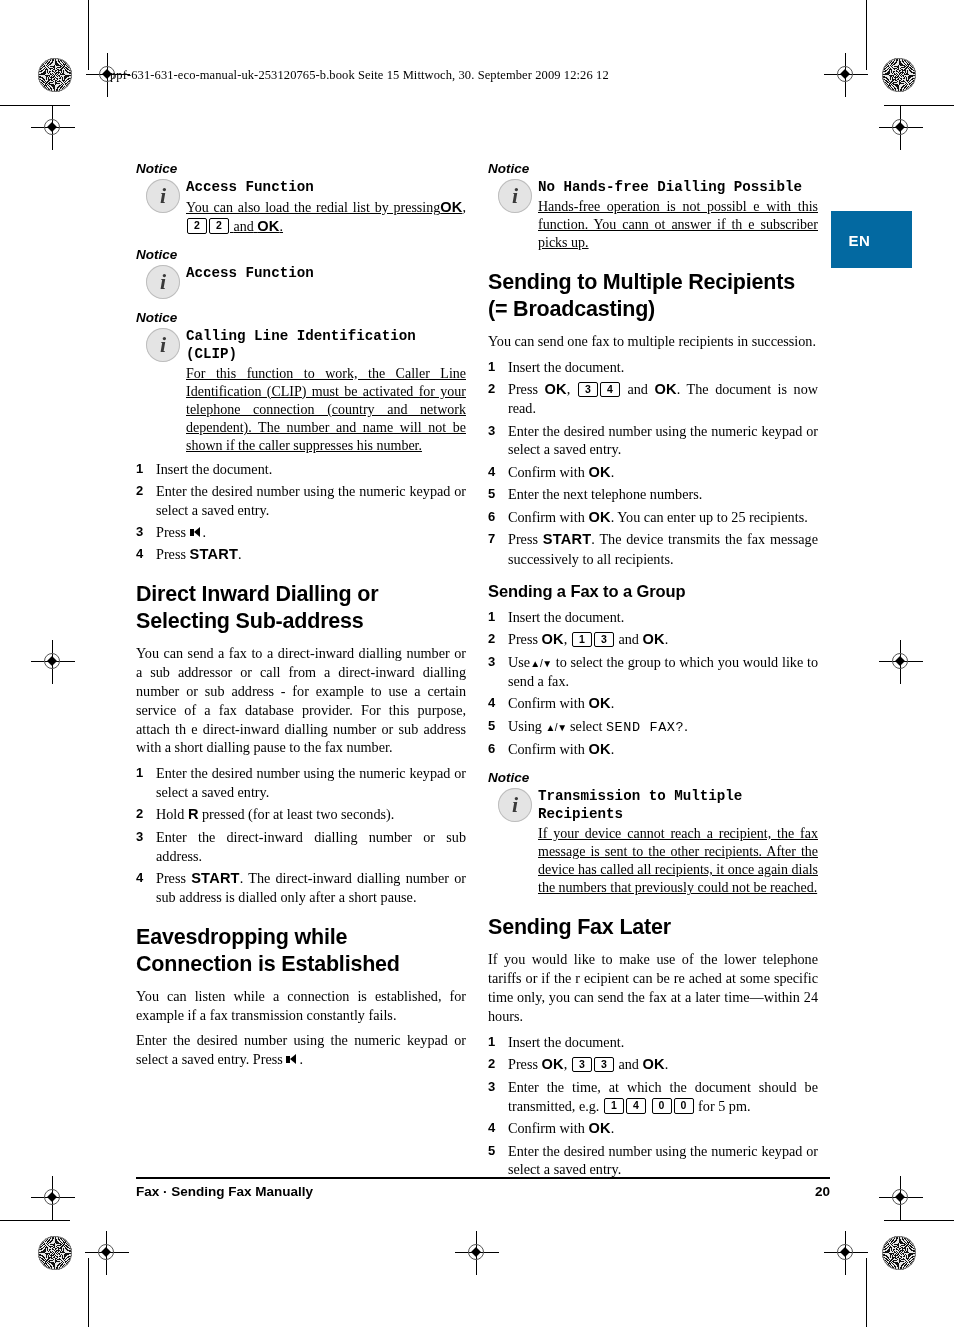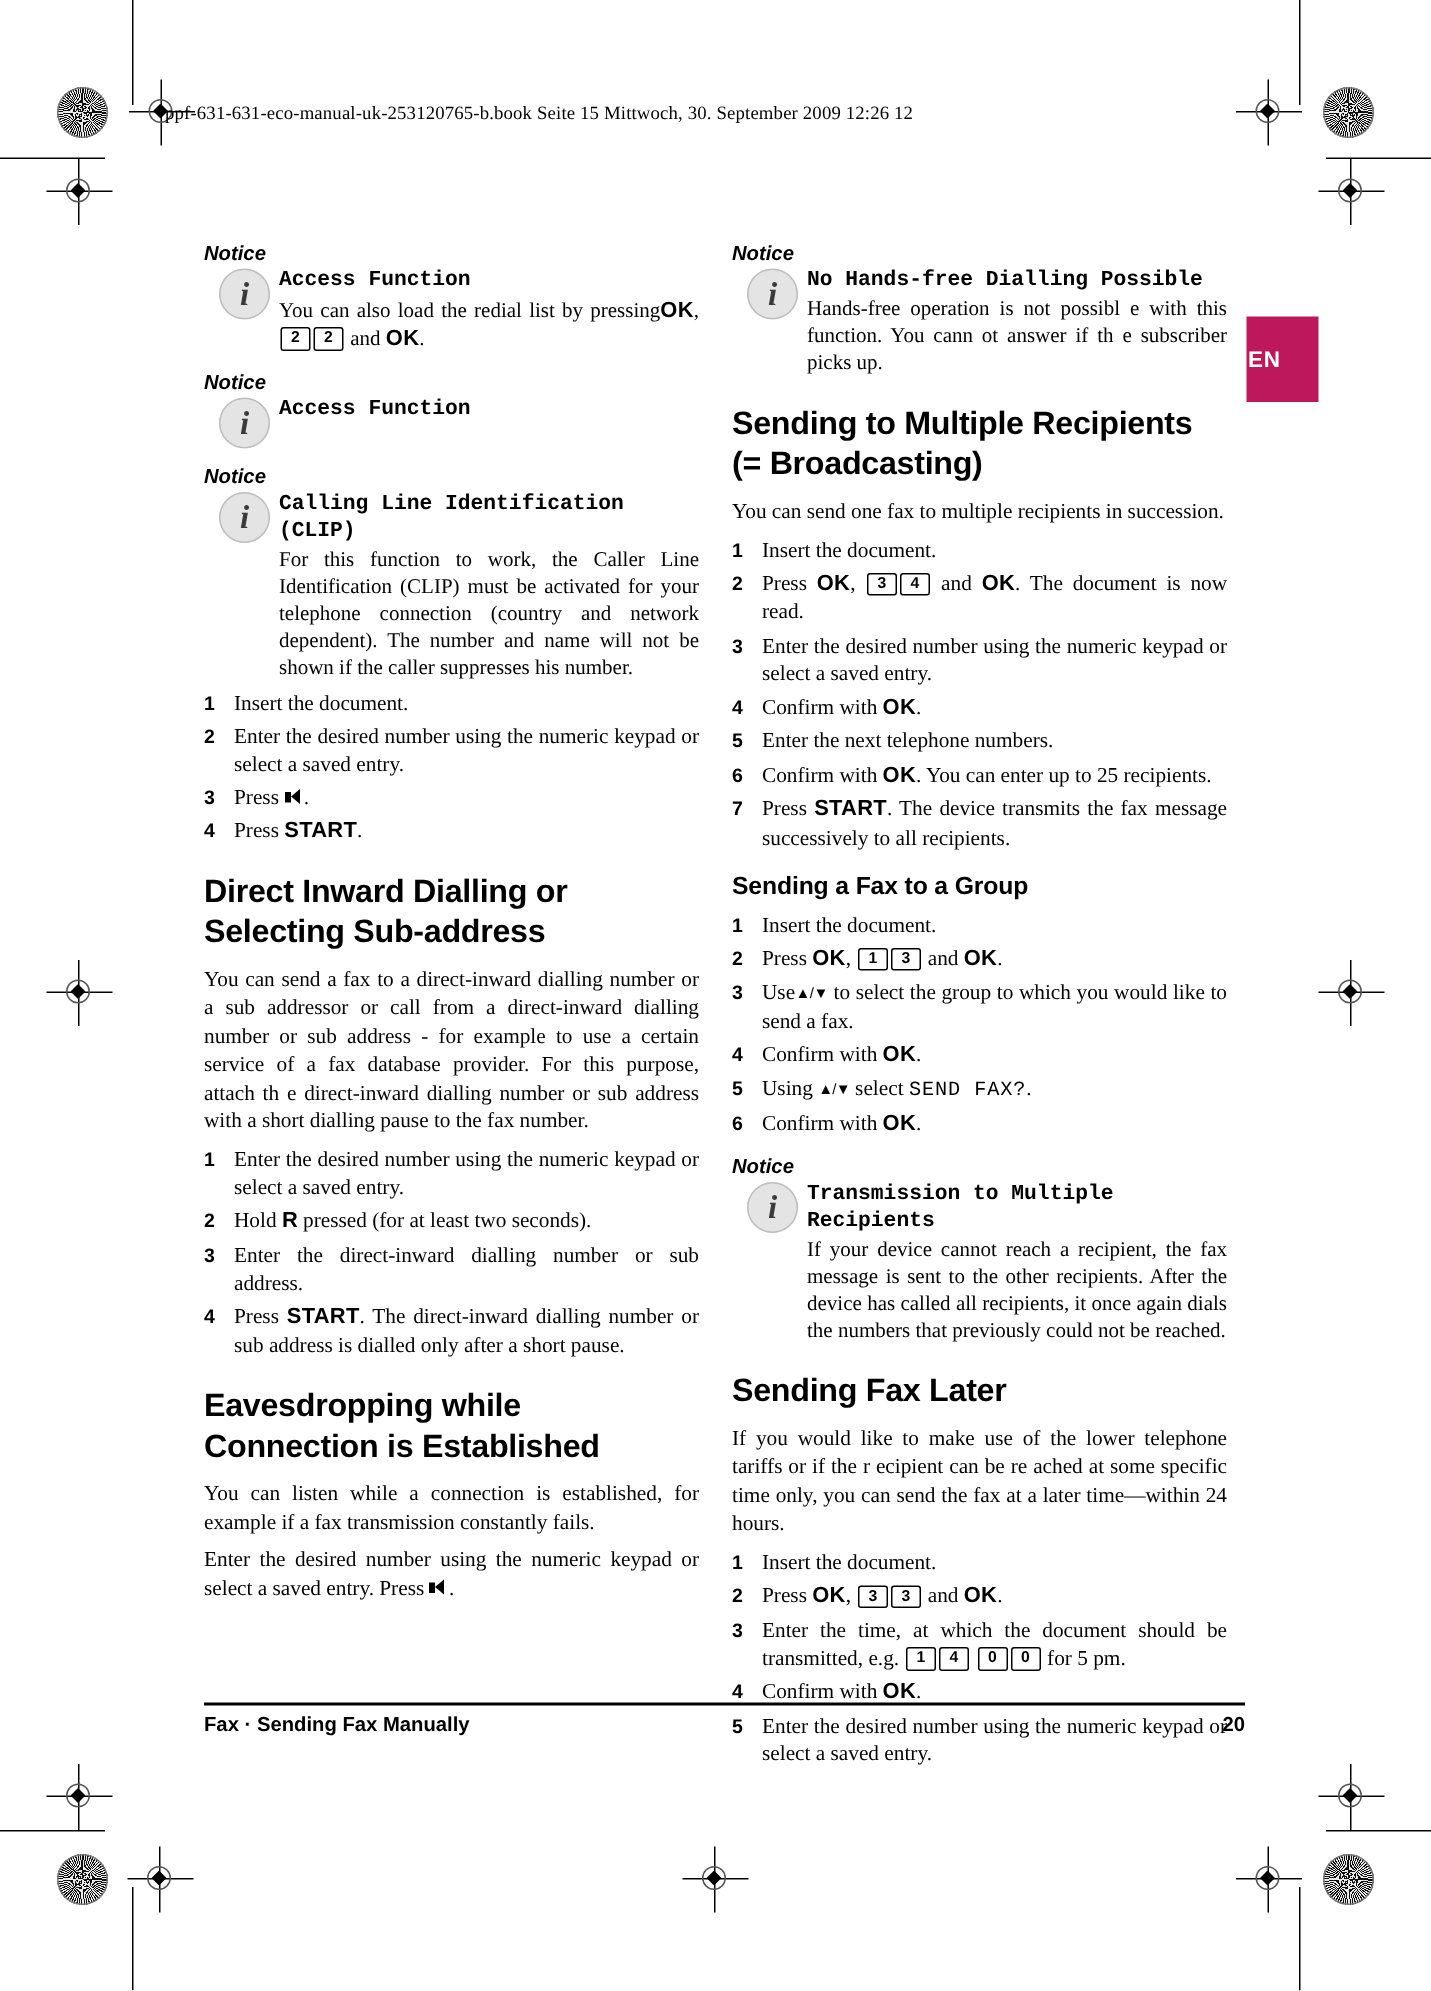--- a/index.html
+++ b/index.html
@@ -49,48 +49,48 @@
   .notice-label{font-family:"Liberation Sans",sans-serif;font-weight:bold;font-style:italic;
     font-size:13.5px;margin:11px 0 3px 0;}
   .notice{position:relative;padding-left:50px;min-height:34px;margin-bottom:4px;}
   .notice .i-icon{position:absolute;left:10px;top:0px;width:34px;height:34px;border-radius:50%;
     background:#e4e4e4;box-shadow:inset 0 0 0 1px #bdbdbd;}
   .notice .i-icon span{position:absolute;left:0;top:0;width:34px;height:34px;line-height:34px;
     text-align:center;font-family:"Liberation Serif",serif;font-style:italic;font-weight:bold;
     font-size:22px;color:#3a3a3a;}
   .notice .n-title{font-family:Liberation Mono, monospace;font-weight:bold;font-size:14.2px;
     line-height:1.25;margin-bottom:1px;}
-  .notice .n-body{font-size:14px;line-height:1.3;text-align:justify;}
+  .notice .n-body{font-size:14px;line-height:1.3;text-align:justify;text-decoration:underline;}
 
   
   b.ui{font-family:"Liberation Sans",sans-serif;font-weight:bold;font-size:14.6px;letter-spacing:.2px;}
   b.r{font-family:"Liberation Sans",sans-serif;font-weight:bold;font-size:14.6px;}
   .key{display:inline-block;border:1.4px solid #000;border-radius:2px;
     font-family:"Liberation Sans",sans-serif;font-weight:bold;font-size:10.5px;
     line-height:11px;padding:1px 5px 1.5px 5px;margin:0 1px;vertical-align:1.5px;min-width:8px;
     text-align:center;}
   .lcd{font-family:"Liberation Mono",monospace;font-size:13.5px;letter-spacing:.6px;}
   .arrows{font-family:"Liberation Sans",sans-serif;font-size:10px;letter-spacing:-.5px;vertical-align:.5px;}
   .ico-redial{display:inline-block;width:15px;height:12px;vertical-align:-1px;position:relative;}
   .ico-redial i{position:absolute;left:0;top:0;width:12px;height:12px;border:2px solid #000;
     border-radius:50%;box-sizing:border-box;}
   .ico-redial b{position:absolute;left:6px;top:0px;width:11px;height:11px;background:#000;border-radius:50%;}
   .ico-speaker{display:inline-block;width:13px;height:11px;vertical-align:-1px;position:relative;}
   .ico-speaker i{position:absolute;left:0;top:2px;width:4px;height:7px;background:#000;}
   .ico-speaker b{position:absolute;left:4px;top:0;width:0;height:0;border-top:5.5px solid transparent;
     border-bottom:5.5px solid transparent;border-right:6px solid #000;}
 
   
-  .lang-tab{position:absolute;left:831px;top:211px;width:48px;height:57px;background:#be185d;}
+  .lang-tab{position:absolute;left:831px;top:211px;width:81px;height:57px;background:#0369a1;}
   .lang-tab span{position:absolute;left:0;right:0;top:50%;transform:translateY(-50%);
     color:#fff;font-family:"Liberation Sans",sans-serif;font-weight:bold;font-size:15px;
     letter-spacing:.6px;text-align:center;padding-right:24px;}
 
   
-  .footer{position:absolute;left:136px;top:1135px;width:694px;}
+  .footer{position:absolute;left:136px;top:1177px;width:694px;}
   .footer .rule{height:1.6px;background:#000;margin-bottom:5px;}
   .footer .row{display:flex;justify-content:space-between;align-items:baseline;
     font-family:"Liberation Sans",sans-serif;font-weight:bold;font-size:13.5px;}
 </style>
 </head>
 <body>
 
 <div class="mark-star" style="left:38px;top:58px;"></div>
 <div class="mark-cross" style="left:86px;top:53px;">
     <div class="h"></div>

